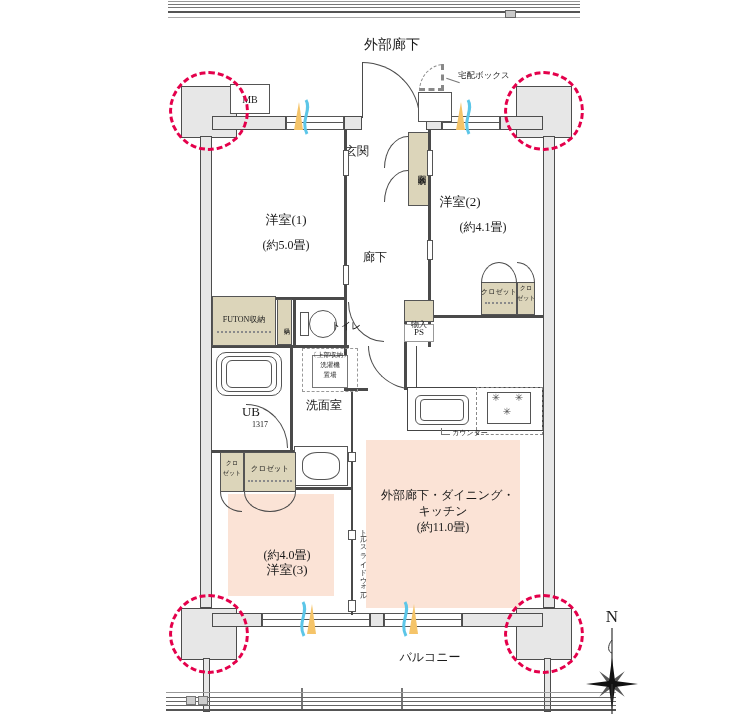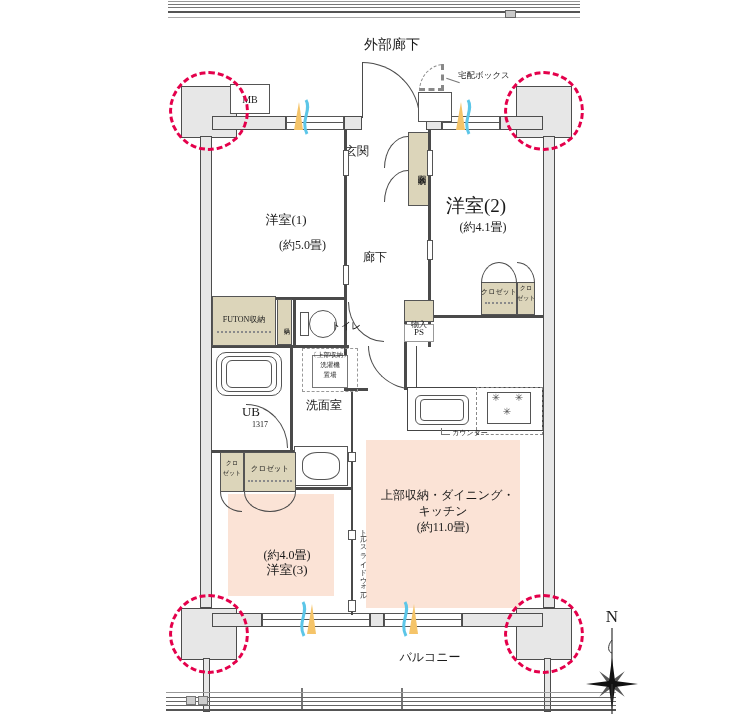--- a/index.html
+++ b/index.html
@@ -100,27 +100,27 @@
   <div class="iwall" style="left:351px;top:390px;width:2px;height:225px;"></div>
   <div class="slidemark" style="left:343px;top:150px;width:6px;height:26px;"></div>
   <div class="slidemark" style="left:343px;top:265px;width:6px;height:20px;"></div>
   <div class="slidemark" style="left:427px;top:150px;width:6px;height:26px;"></div>
   <div class="slidemark" style="left:427px;top:240px;width:6px;height:20px;"></div>
 
   <div class="pink" style="left:366px;top:440px;width:154px;height:168px;"></div>
   <div class="pink" style="left:228px;top:494px;width:106px;height:102px;"></div>
 
   <div class="lbl" style="left:246px;top:212px;width:80px;font-size:13px;">洋室(1)</div>
-  <div class="lbl" style="left:246px;top:238px;width:80px;font-size:12px;text-align:right;">(約5.0畳)</div>
-  <div class="lbl" style="left:436px;top:194px;width:80px;font-size:19px;">洋室(2)</div>
+  <div class="lbl" style="left:246px;top:238px;width:80px;font-size:12px;">(約5.0畳)</div>
+  <div class="lbl" style="left:420px;top:194px;width:80px;font-size:13px;">洋室(2)</div>
   <div class="lbl" style="left:443px;top:220px;width:80px;font-size:12px;">(約4.1畳)</div>
   <div class="lbl" style="left:355px;top:250px;width:40px;font-size:12px;">廊下</div>
   <div class="lbl z5" style="left:247px;top:522px;width:80px;font-size:13px;margin-top:40px;">洋室(3)</div>
   <div class="lbl z5" style="left:247px;top:548px;width:80px;font-size:12px;">(約4.0畳)</div>
-  <div class="lbl z5" style="left:381px;top:488px;width:124px;font-size:12px;">上部収納・ダイニング・</div>
+  <div class="lbl z5" style="left:381px;top:488px;width:124px;font-size:12px;">外部廊下・ダイニング・</div>
   <div class="lbl z5" style="left:381px;top:504px;width:124px;font-size:12px;">キッチン</div>
   <div class="lbl z5" style="left:381px;top:520px;width:124px;font-size:12px;">(約11.0畳)</div>
 
   <div class="tan" style="left:212px;top:296px;width:64px;height:50px;"></div>
   <div class="lbl z2" style="left:212px;top:315px;width:64px;font-size:8px;">FUTON収納</div>
   <div class="dotted" style="left:217px;top:331px;width:54px;"></div>
   <div class="tan" style="left:277px;top:299px;width:15px;height:46px;"></div>
   <div class="lbl vtext" style="left:280px;top:306px;width:10px;height:36px;font-size:6px;">収納</div>
 
   <div class="fixture" style="left:300px;top:312px;width:9px;height:24px;"></div>

